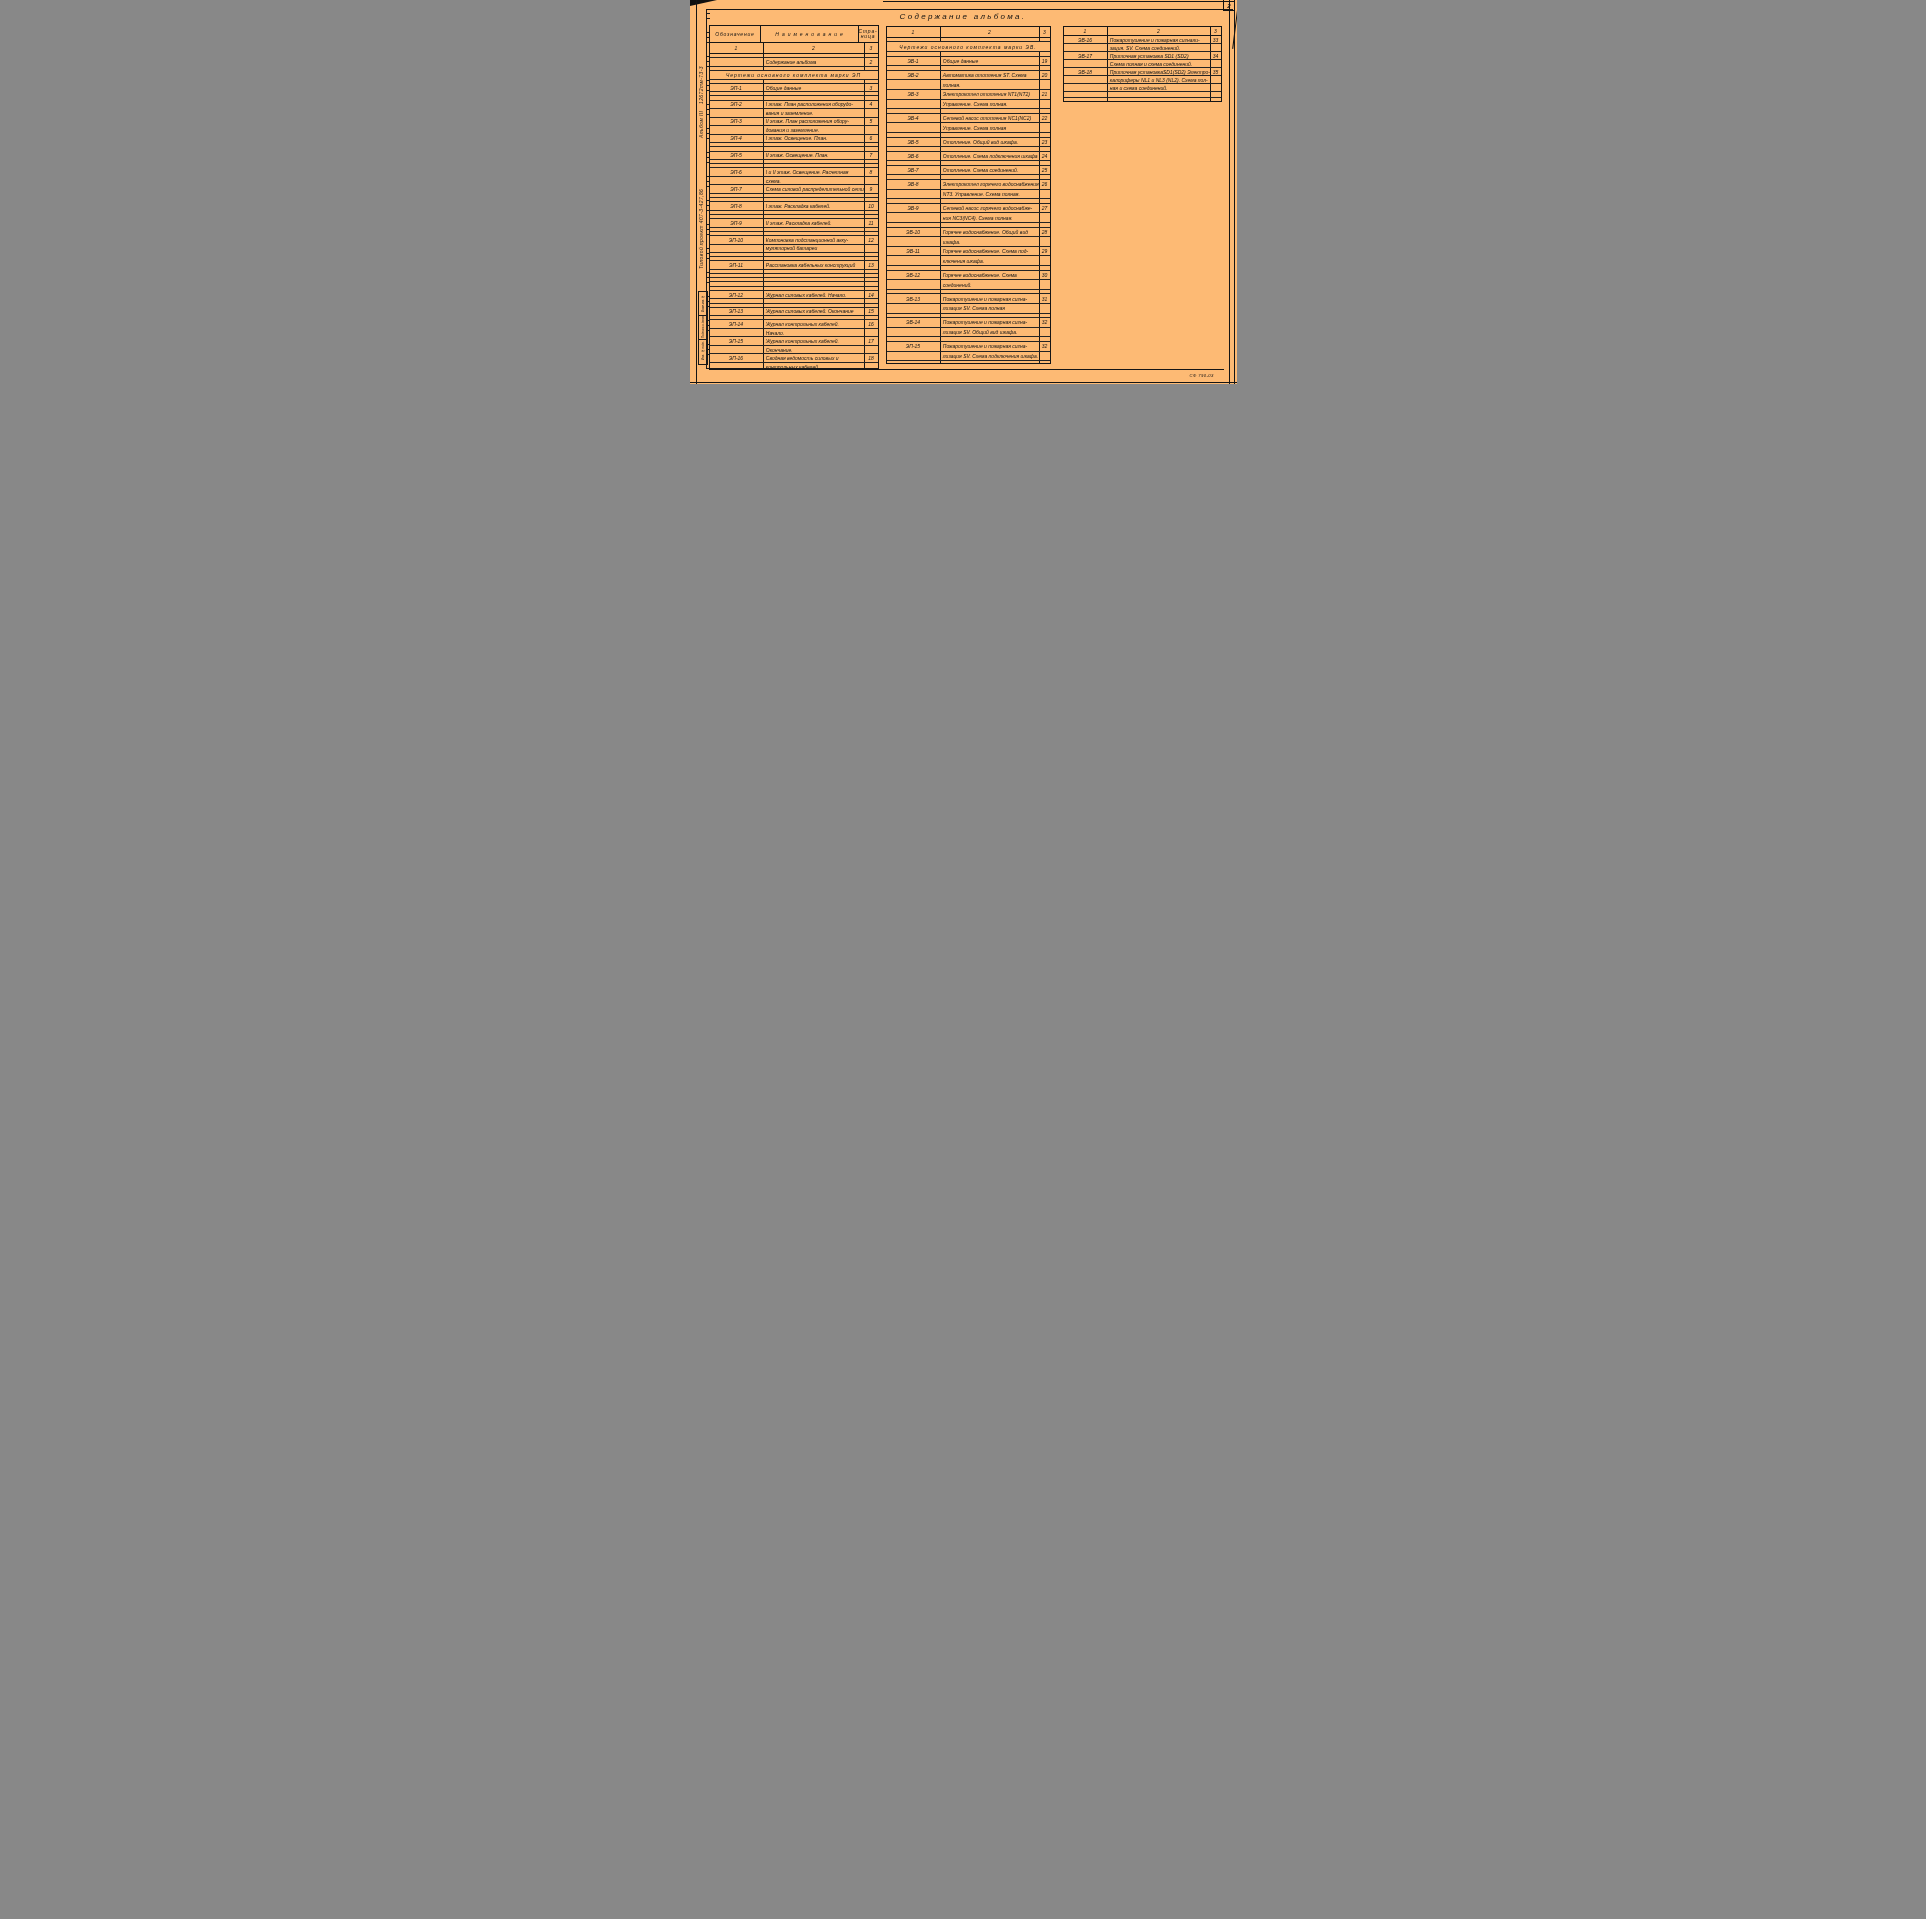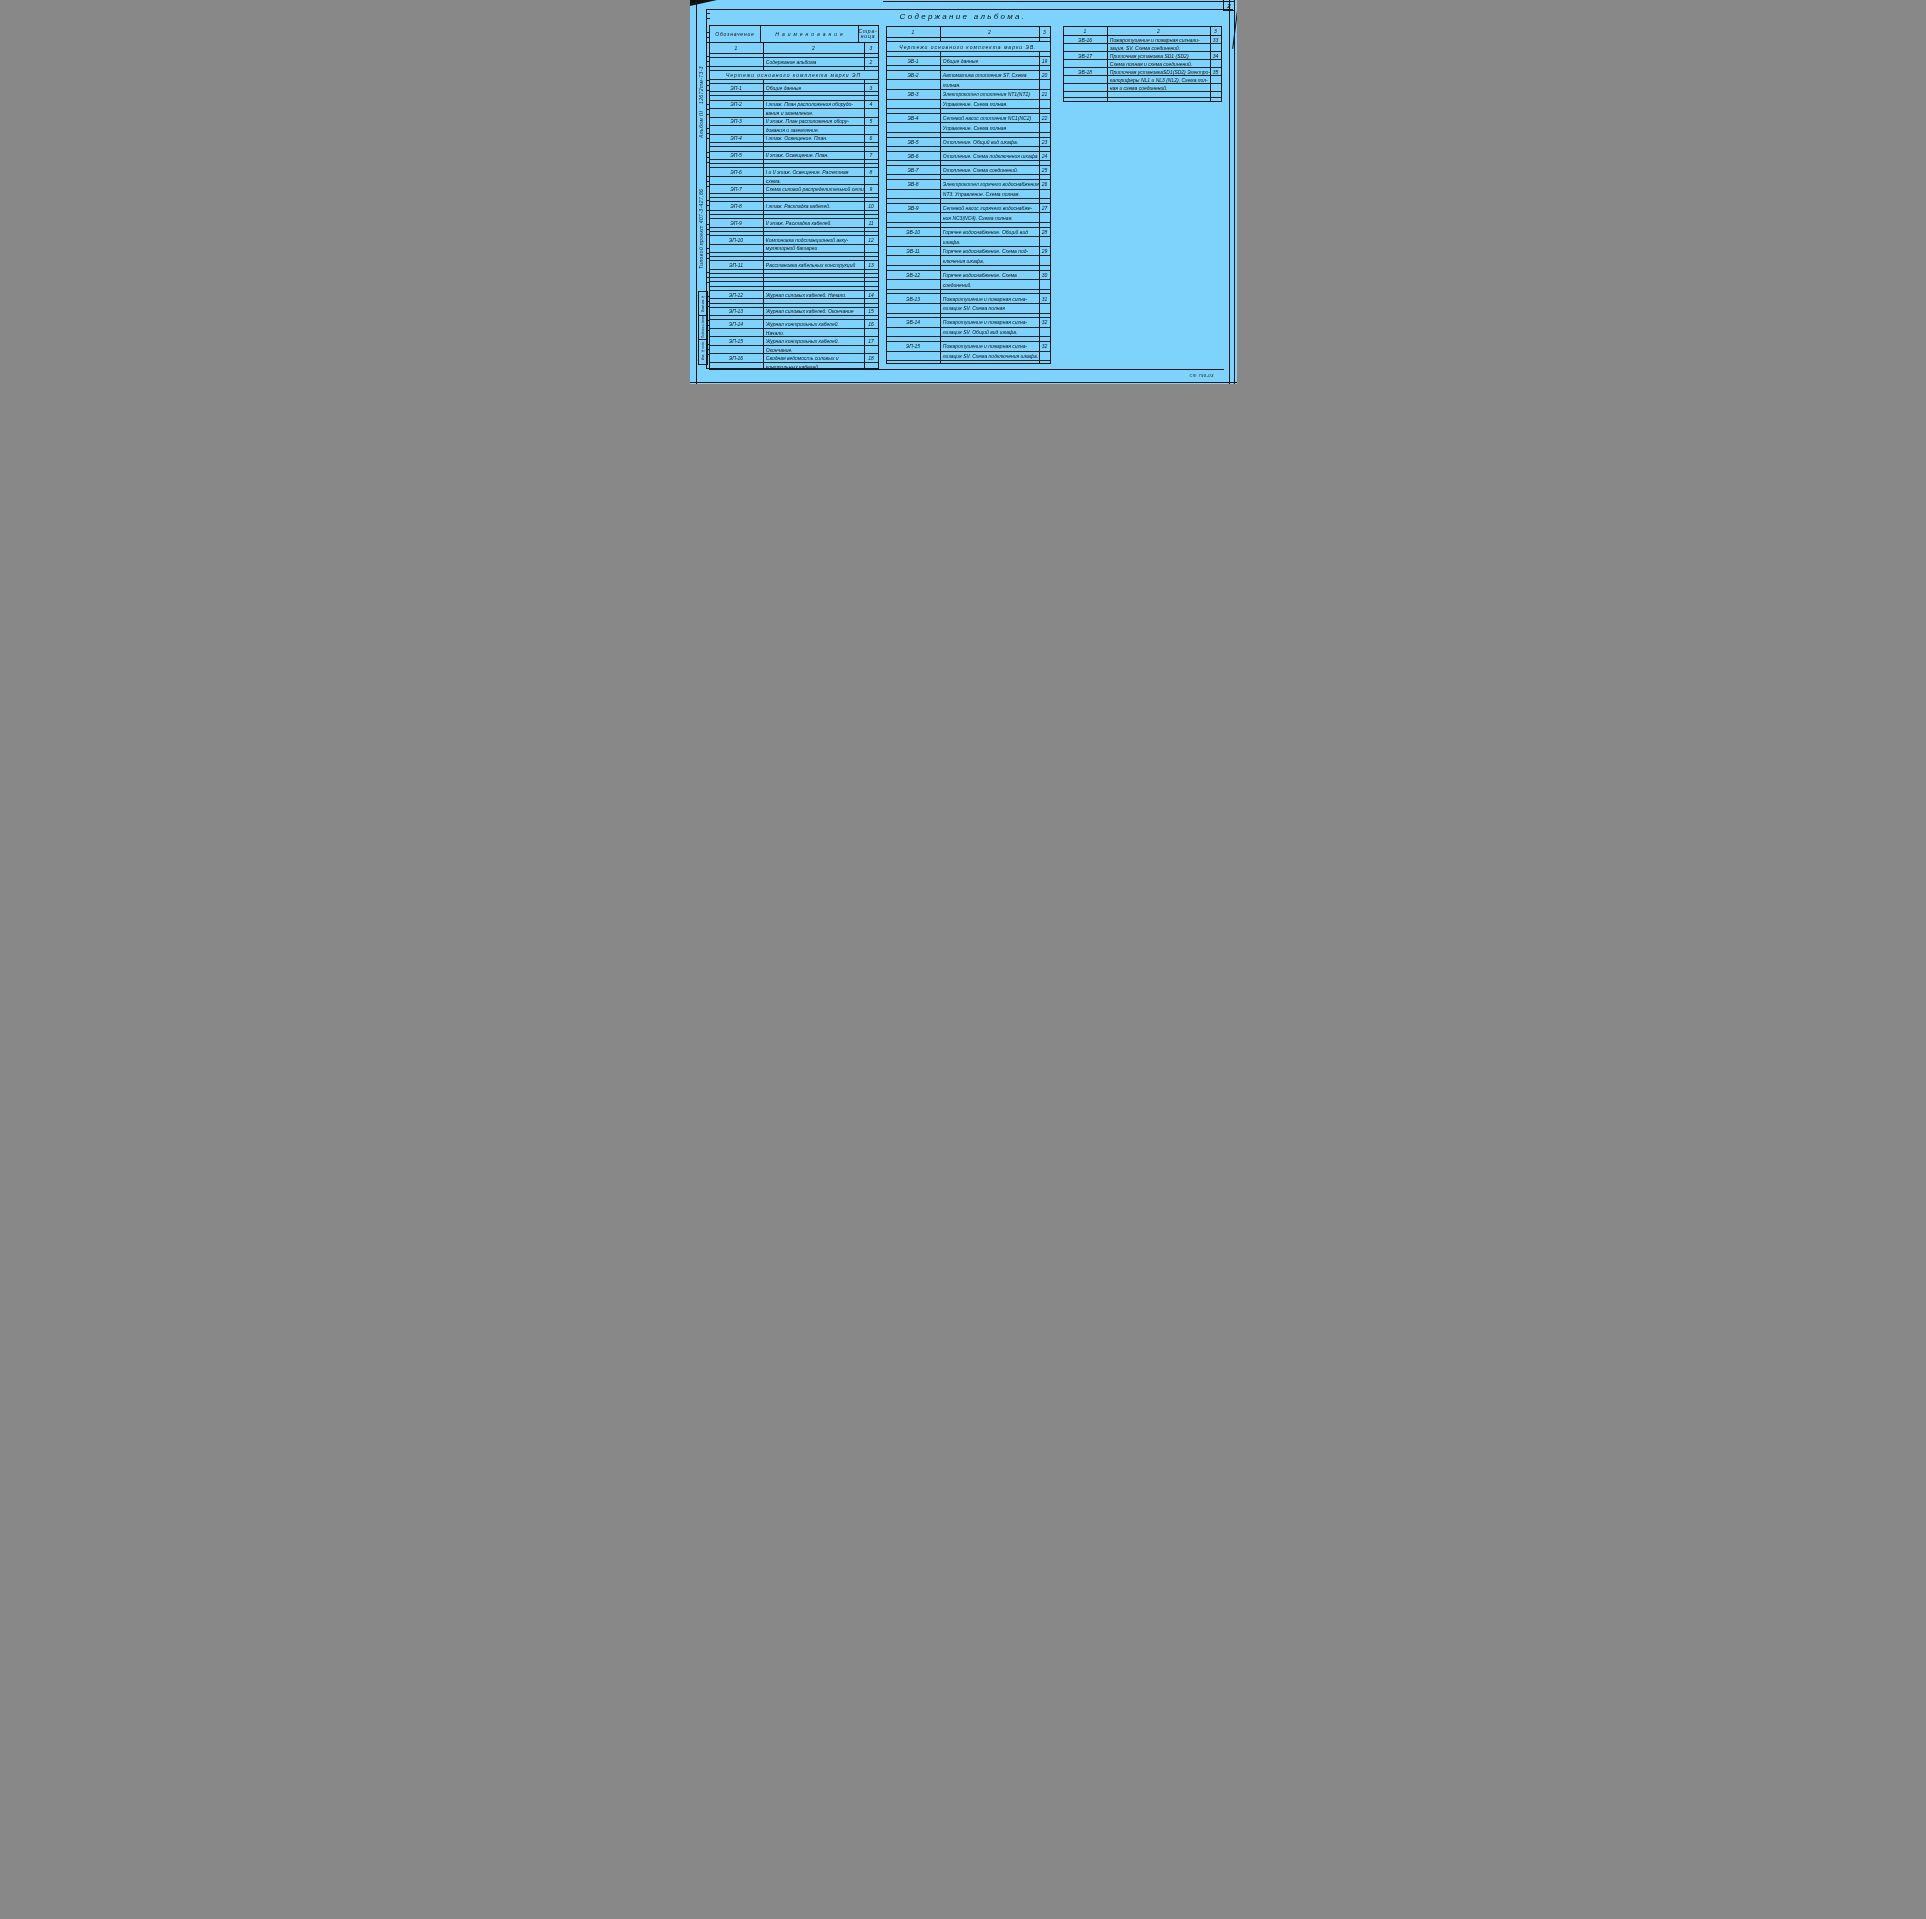--- a/index.html
+++ b/index.html
@@ -1,16 +1,16 @@
 <!DOCTYPE html>
 <html style="font-size:6.2px"><head>
 <meta charset="utf-8">
 <style>
   html,body{margin:0;padding:0;background:#888;}
-  .stage{width:547px;height:384px;position:relative;margin:0 auto;background:#7dd3fc;overflow:hidden;
+  .stage{width:547px;height:384px;position:relative;margin:0 auto;background:#fdba74;overflow:hidden;
          font-family:"Liberation Sans","DejaVu Sans",sans-serif;color:#161616;}
   
   .line{position:absolute;background:#151515;}
   .corner-blot{position:absolute;left:0;top:0;width:0;height:0;
                border-top:6.2px solid #101010;border-right:27px solid transparent;}
   .tr-streak{position:absolute;right:0.8px;top:3.1px;width:0.8px;height:46px;background:#101010;transform:rotate(7deg);}
   
   .ladder{position:absolute;left:16.6px;top:9.2px;width:3.1px;height:360px;
           border-left:0.8px solid #1a1a1a;
           background:repeating-linear-gradient(to bottom,transparent 0 4.2px,#1a1a1a 4.2px 4.8px);}

